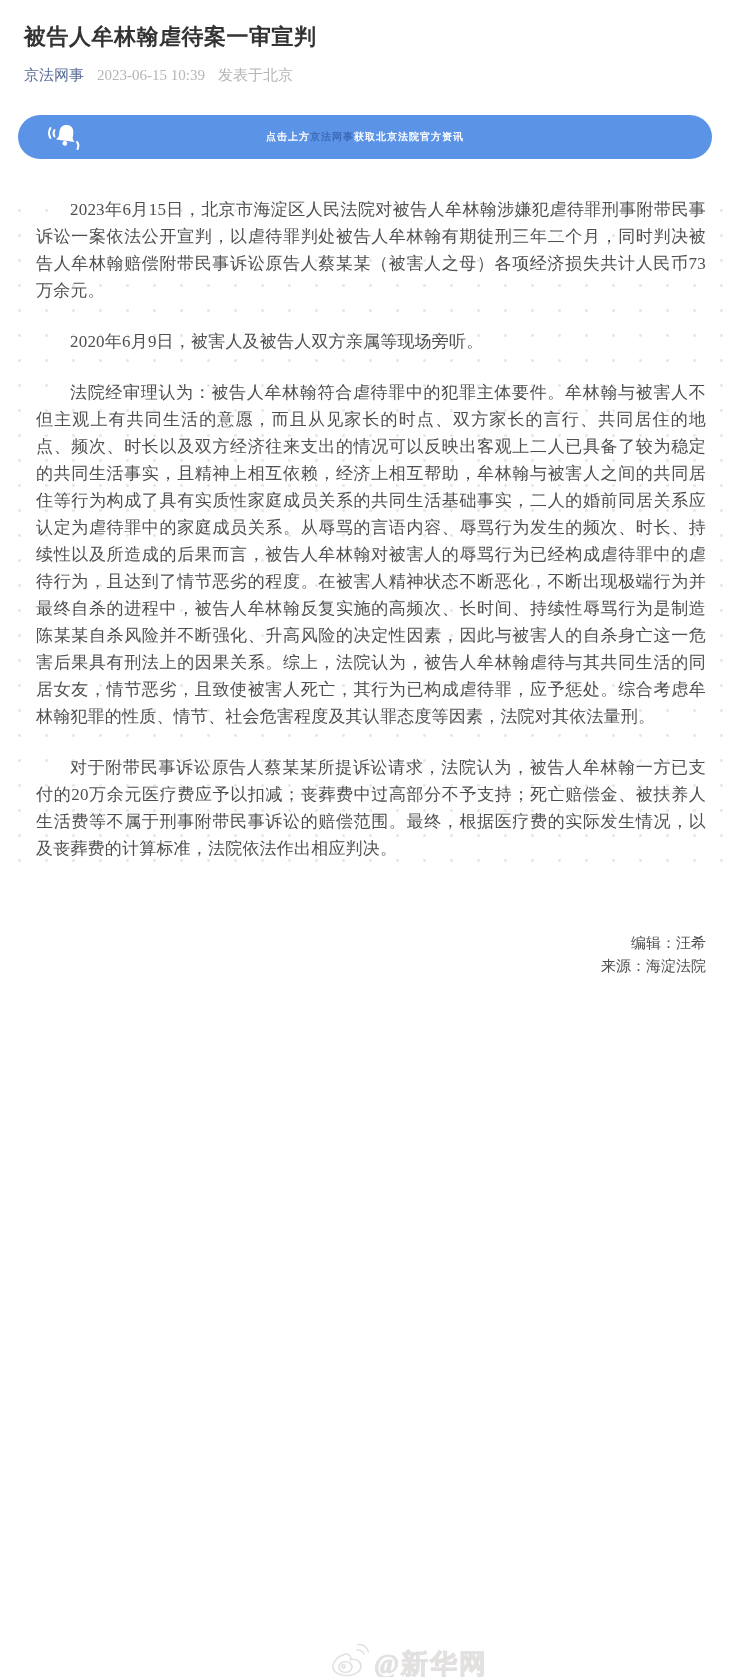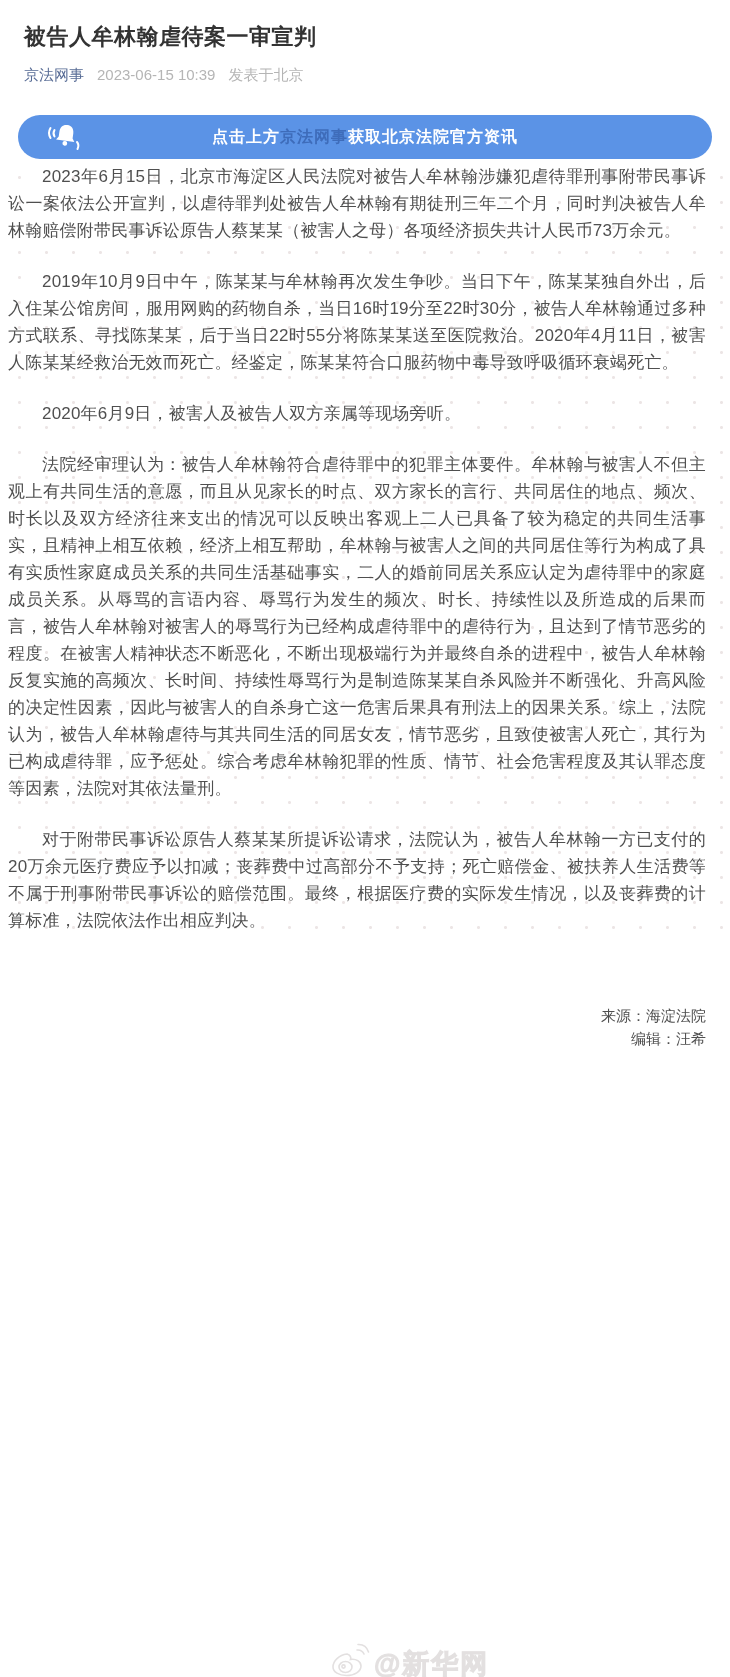--- a/index.html
+++ b/index.html
@@ -5,21 +5,21 @@
   * { margin: 0; padding: 0; box-sizing: border-box; }
   html, body { background: #ffffff; }
   body {
     width: 730px;
     height: 1677px;
     position: relative;
     overflow: hidden;
     font-family: "Liberation Sans", "DejaVu Sans", sans-serif;
     background: #ffffff;
   }
-  .page { width: 730px; height: 1677px; position: relative; overflow: hidden; }
+  .page { width: 730px; height: 1677px; position: relative; overflow: hidden; font-family: Liberation Serif, serif; }
 
   
   .title {
     margin: 22px 24px 0 24px;
     font-size: 22px;
     line-height: 30px;
     font-weight: 700;
     color: #333333;
     letter-spacing: 0.5px;
   }
@@ -40,37 +40,38 @@
     margin: 30px 18px 0 18px;
     height: 44px;
     border-radius: 22px;
     background: #5b93e6;
     position: relative;
     display: flex;
     align-items: center;
     justify-content: center;
   }
   .banner-text {
-    font-size: 16px;
+    font-size: 10px;
     font-weight: 700;
     color: #ffffff;
     letter-spacing: 1px;
   }
   .banner-text .hl { color: #3e6cba; }
   .bell-wrap {
     position: absolute;
     left: 28px;
     top: 7px;
     width: 36px;
     height: 30px;
   }
 
   
   .content {
-    padding: 4px 24px 0 8px;
+    margin-top: 33px;
+    padding: 4px 24px 0 36px;
     background-image: radial-gradient(circle, #ece5e5 1.3px, rgba(0,0,0,0) 1.6px);
     background-size: 27px 25px;
     background-position: 6px 6px;
   }
   .content p {
     font-size: 17px;
     line-height: 27px;
     color: #4f4f4f;
     text-align: justify;
     text-indent: 2em;
@@ -131,29 +132,28 @@
         <g fill="none" stroke="#ffffff" stroke-width="2" stroke-linecap="round">
           <path d="M31 20 Q33.5 23 31.5 27"></path>
         </g>
       </svg>
     </span>
     <span class="banner-text"><span>点击上方</span><span class="hl">京法网事</span><span>获取北京法院官方资讯</span></span>
   </div>
 
   <div class="content">
     <p>2023年6月15日，北京市海淀区人民法院对被告人牟林翰涉嫌犯虐待罪刑事附带民事诉讼一案依法公开宣判，以虐待罪判处被告人牟林翰有期徒刑三年二个月，同时判决被告人牟林翰赔偿附带民事诉讼原告人蔡某某（被害人之母）各项经济损失共计人民币73万余元。</p>
-    <p>2019年10月9日中午，陈某某与牟林翰再次发生争吵。当日下午，陈某某独自外出，后入住某公馆房间，服用网购的药物自杀，当日16时19分至22时30分，被告人牟林翰通过多种方式联系、寻找陈某某，后于当日22时55分将陈某某送至医院救治。2020年4月11日，被害人陈某某经救治无效而死亡。经鉴定，陈某某符合口服药物中毒导致呼吸循环衰竭死亡。</p>
     <p>2020年6月9日，被害人及被告人双方亲属等现场旁听。</p>
     <p>法院经审理认为：被告人牟林翰符合虐待罪中的犯罪主体要件。牟林翰与被害人不但主观上有共同生活的意愿，而且从见家长的时点、双方家长的言行、共同居住的地点、频次、时长以及双方经济往来支出的情况可以反映出客观上二人已具备了较为稳定的共同生活事实，且精神上相互依赖，经济上相互帮助，牟林翰与被害人之间的共同居住等行为构成了具有实质性家庭成员关系的共同生活基础事实，二人的婚前同居关系应认定为虐待罪中的家庭成员关系。从辱骂的言语内容、辱骂行为发生的频次、时长、持续性以及所造成的后果而言，被告人牟林翰对被害人的辱骂行为已经构成虐待罪中的虐待行为，且达到了情节恶劣的程度。在被害人精神状态不断恶化，不断出现极端行为并最终自杀的进程中，被告人牟林翰反复实施的高频次、长时间、持续性辱骂行为是制造陈某某自杀风险并不断强化、升高风险的决定性因素，因此与被害人的自杀身亡这一危害后果具有刑法上的因果关系。综上，法院认为，被告人牟林翰虐待与其共同生活的同居女友，情节恶劣，且致使被害人死亡，其行为已构成虐待罪，应予惩处。综合考虑牟林翰犯罪的性质、情节、社会危害程度及其认罪态度等因素，法院对其依法量刑。</p>
     <p>对于附带民事诉讼原告人蔡某某所提诉讼请求，法院认为，被告人牟林翰一方已支付的20万余元医疗费应予以扣减；丧葬费中过高部分不予支持；死亡赔偿金、被扶养人生活费等不属于刑事附带民事诉讼的赔偿范围。最终，根据医疗费的实际发生情况，以及丧葬费的计算标准，法院依法作出相应判决。</p>
   </div>
 
   <div class="footer">
+    <div>编辑：汪希</div>
     <div>来源：海淀法院</div>
-    <div>编辑：汪希</div>
   </div>
 
   <div class="watermark">
     <span>
       <svg width="40" height="36" viewBox="0 0 40 36" fill="none" stroke="#e3e0e0" stroke-width="1.6">
         <path d="M17 12 C9 13 3 19 3 25 C3 30 9 33.5 16.5 33.5 C24.5 33.5 31 29.5 31 24 C31 19.5 26 16.5 20.5 17.5 C21.5 15 20 13 17 12 Z"></path>
         <ellipse cx="15.5" cy="25" rx="6.5" ry="5.5"></ellipse>
         <circle cx="13.5" cy="24.5" r="1.6"></circle>
         <path d="M27 8 Q32 7.5 34 12" stroke-linecap="round"></path>
         <path d="M28 2.5 Q36 2 38.5 10" stroke-linecap="round"></path>

